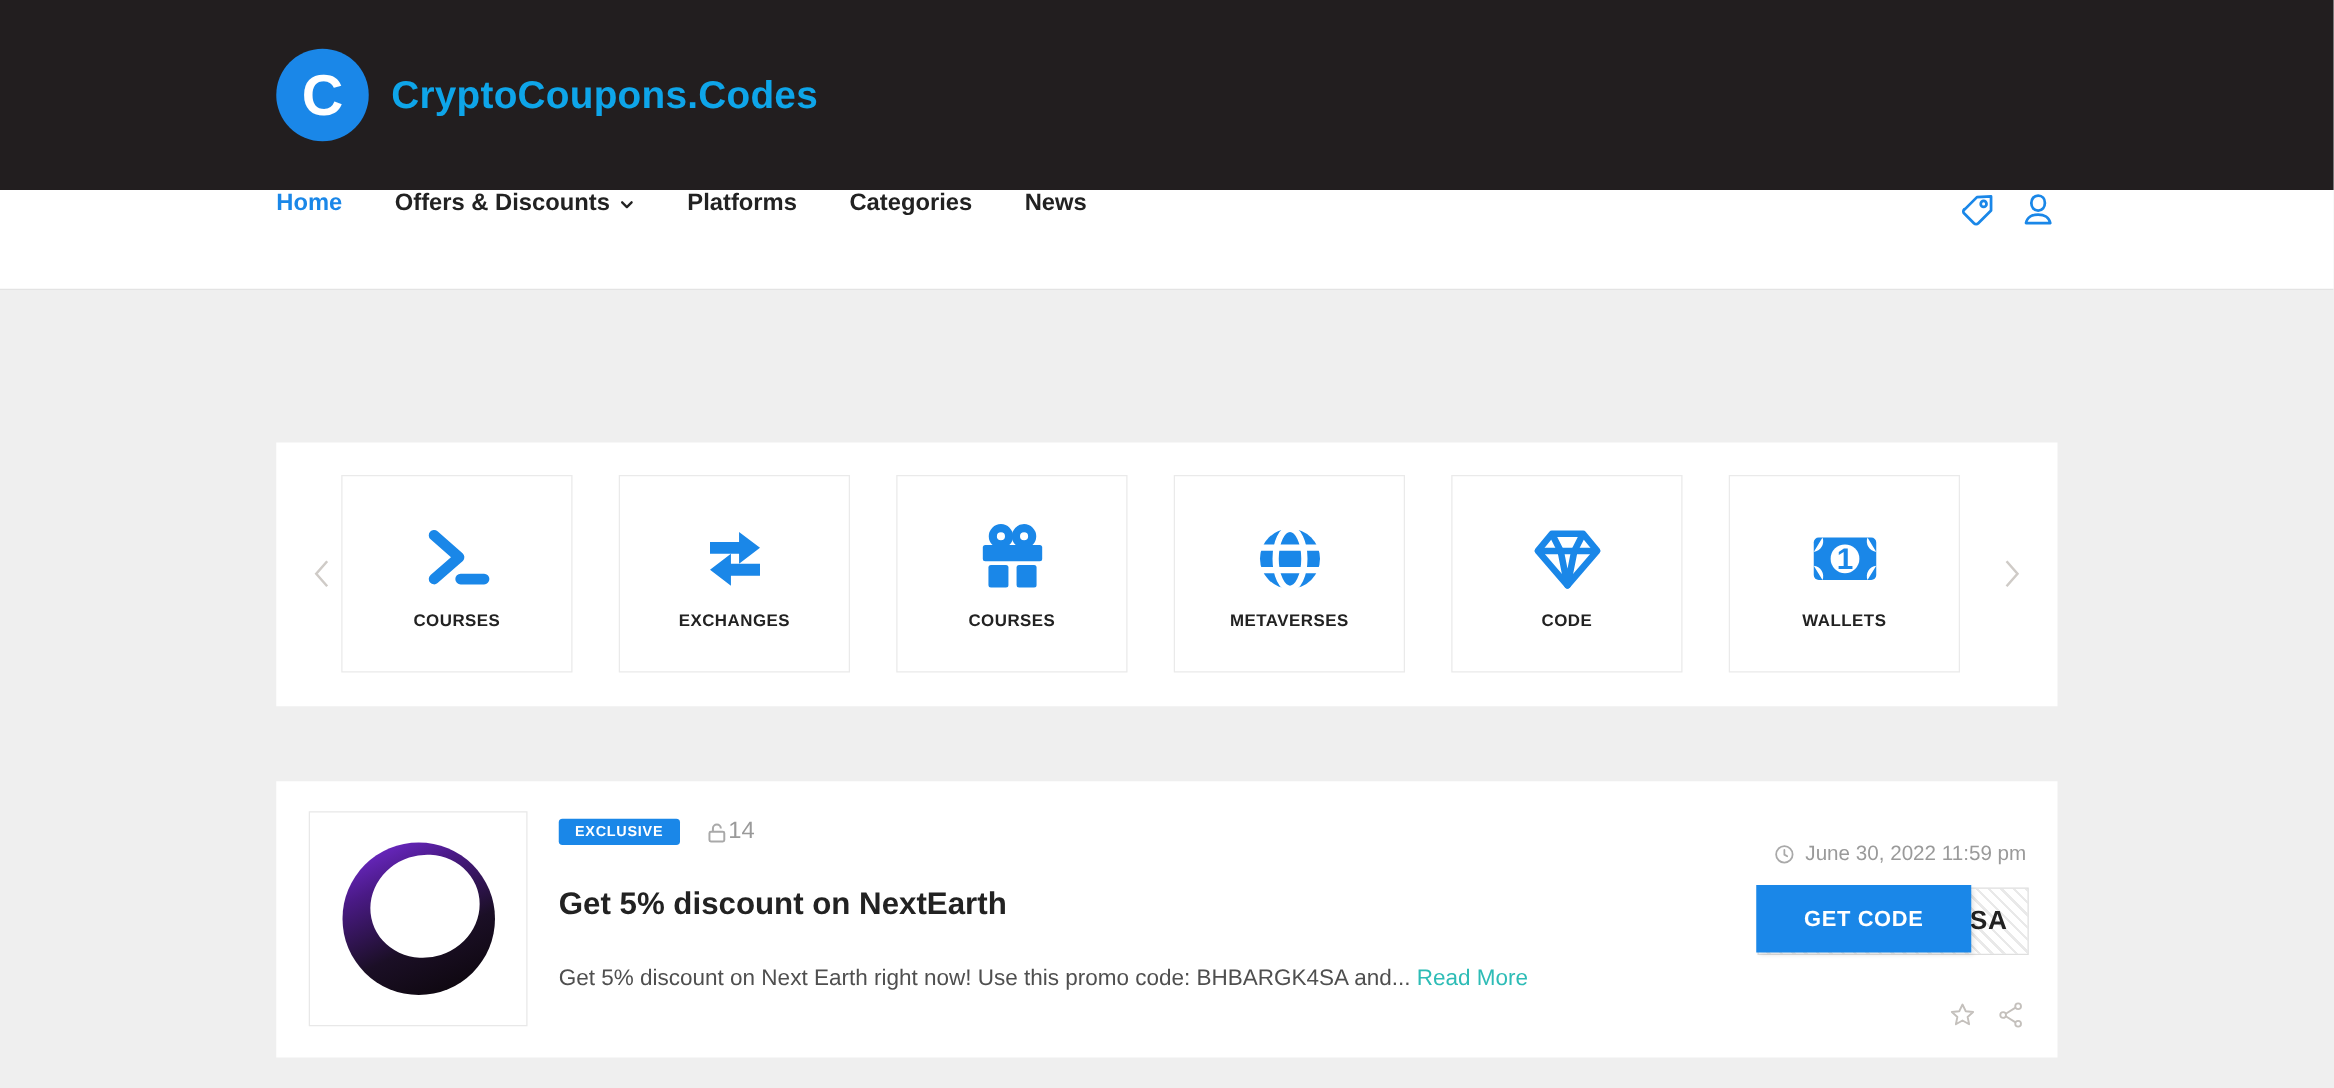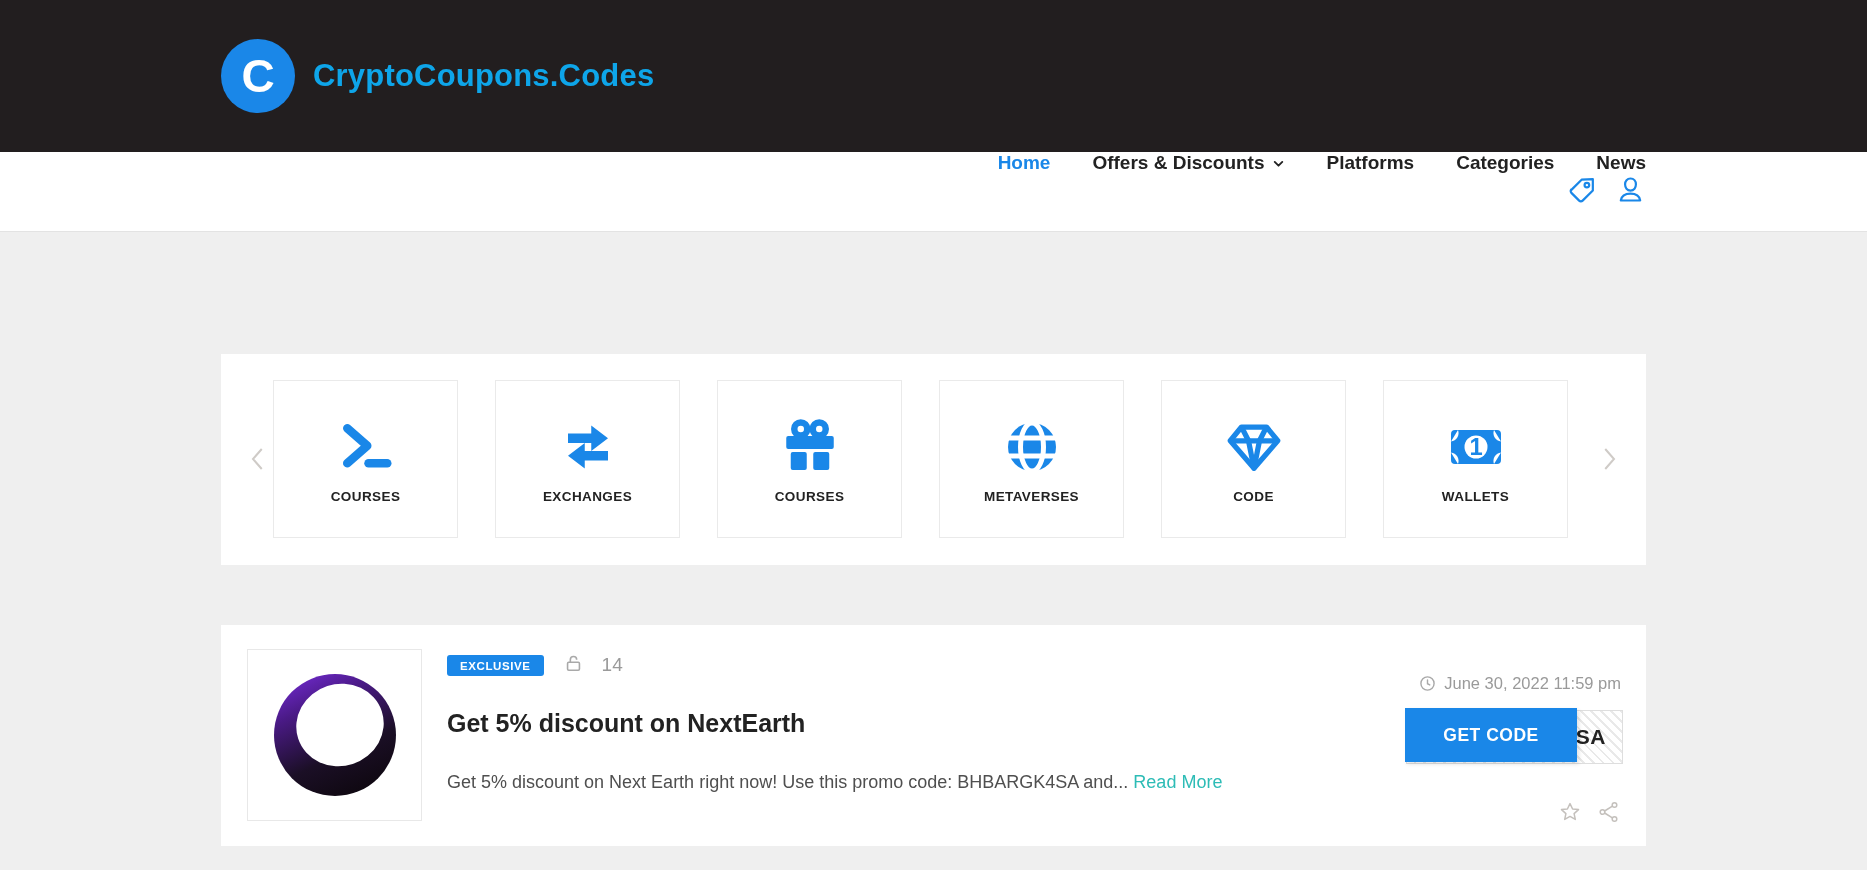--- a/index.html
+++ b/index.html
@@ -10,21 +10,21 @@
   
   .site-header { height:152px; background:#221e1f; display:flex; align-items:center; }
   .brand { display:flex; align-items:center; gap:18px; }
   .logo-circle { width:74px; height:74px; border-radius:50%; background:#1a87e8; color:#fff;
                  display:flex; align-items:center; justify-content:center;
                  font-size:46px; font-weight:800; }
   .brand-name { color:#0ea5e9; font-size:31px; font-weight:700; letter-spacing:0.2px; }
 
   
   .nav-bar { height:80px; background:#ffffff; border-bottom:1px solid #e3e3e3; }
-  .nav-bar .container { display:flex; align-items:flex-end; height:100%;flex-direction:column; }
+  .nav-bar .container { display:flex; align-items:flex-start; height:100%; }
   .nav-menu { display:flex; align-items:center; gap:42px; list-style:none; }
   .nav-item { font-size:19px; font-weight:600; color:#222; cursor:pointer; display:flex; align-items:center; gap:7px; }
   .nav-item.active { color:#1a87e8; }
   .nav-icons { margin-left:auto; display:flex; align-items:center; gap:17px; }
   .nav-icons svg { display:block; cursor:pointer; }
 
   
   .carousel-panel { width:1425px; height:211px; background:#fff; margin:122px auto 0 auto; position:relative; }
   .carousel-track { display:flex; gap:37px; padding-left:52px; padding-top:26px; }
   .cat-card { width:185px; height:158px; background:#fff; border:1px solid #eaeaea;
@@ -39,21 +39,21 @@
   .coupon-thumb { position:absolute; left:26px; top:24px; width:175px; height:172px;
                   border:1px solid #e8e8e8; background:#fff; display:flex; align-items:center; justify-content:center; cursor:pointer; }
   .ring-logo { position:relative; width:122px; height:122px; border-radius:50%;
                background:linear-gradient(155deg,#7a2ee0 0%, #4a1a86 28%, #1b0f26 62%, #0a0508 100%); }
   .ring-logo::after { content:""; position:absolute; left:22px; top:10px; width:88px; height:82px;
                       border-radius:50%; background:#fff; transform:rotate(-18deg); }
 
   .badge-row { position:absolute; left:226px; top:29px; display:flex; align-items:center; gap:20px; }
   .badge-exclusive { background:#1a87e8; color:#fff; font-size:11.5px; font-weight:700;
                      letter-spacing:0.6px; padding:5px 13px 4px 13px; border-radius:3px; }
-  .uses { display:flex; align-items:flex-start; gap:19px; color:#9a9a9a; font-size:19px; }
+  .uses { display:flex; align-items:flex-end; gap:0; color:#9a9a9a; font-size:19px; }
 
   .coupon-title { position:absolute; left:226px; top:84px; font-size:25px; font-weight:700; color:#222; cursor:pointer; }
   .coupon-desc { position:absolute; left:226px; top:147px; font-size:18px; color:#4f4f4f; }
   .read-more { color:#2dbcb6; cursor:pointer; }
 
   .expiry { position:absolute; right:25px; top:28px; display:flex; align-items:center; gap:8px;
             color:#9a9a9a; font-size:16.5px;margin-top:21px; }
 
   .code-widget { position:absolute; right:23px; top:85px; width:217px; height:54px;
                  border:1px solid #dedede; background:#fff;

